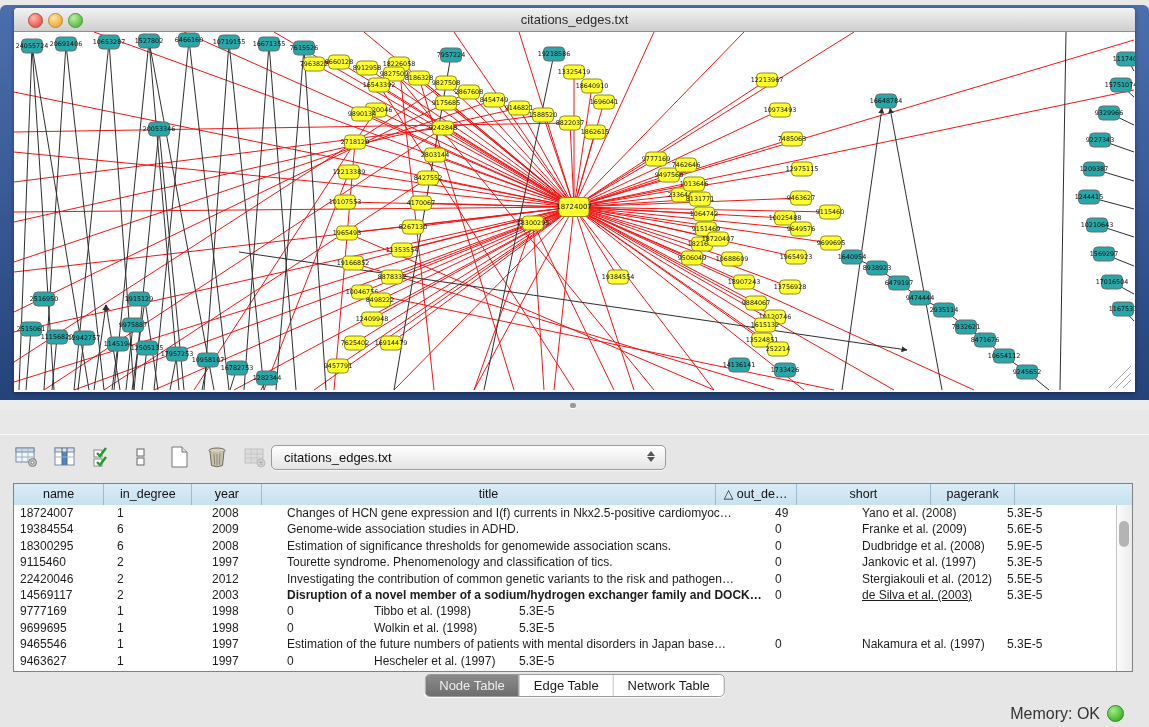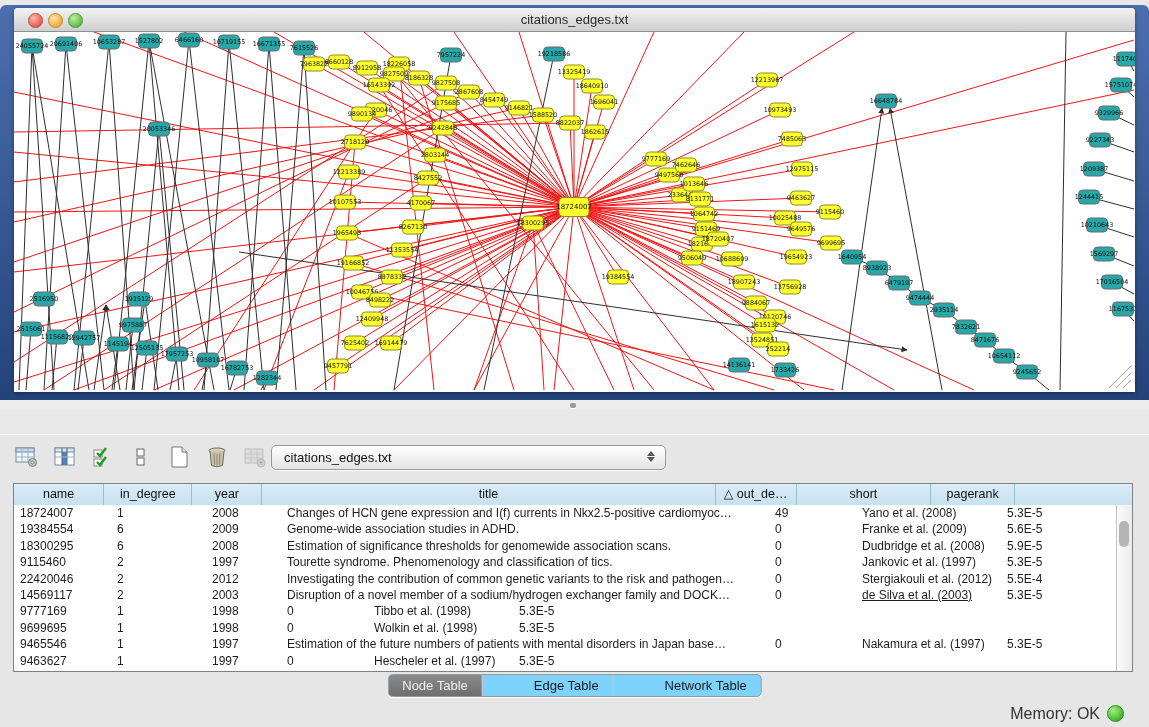--- a/index.html
+++ b/index.html
@@ -63,22 +63,22 @@
   .trow{display:flex;height:16.4px;background:#fff;}
   .tcell{box-sizing:border-box;font-size:12px;color:#1c1c1c;line-height:16.4px;
     padding-left:6px;overflow:hidden;white-space:nowrap;text-overflow:ellipsis;}
   #vscroll{position:absolute;right:0;top:21px;width:15px;bottom:0;
     background:linear-gradient(90deg,#fbfbfb,#ececec);border-left:1px solid #c2c2c2;}
   #vthumb{position:absolute;left:2px;top:16px;width:10px;height:26px;border-radius:5px;
     background:#b4b4b4;}
 
   
   #tabs{position:absolute;left:50%;transform:translateX(-50%);top:239px;height:21px;display:flex;
-    border:1px solid #9a9a9a;border-radius:5px;overflow:hidden;background:#7dd3fc;
-    box-shadow:0 1px 1px rgba(255,255,255,.9);gap:37px;}
+    border:1px solid #9a9a9a;border-radius:5px;overflow:hidden;background:#ffffff;
+    box-shadow:0 1px 1px rgba(255,255,255,.9);}
   .tab{padding:0 14px;font-size:13px;line-height:21px;color:#1a1a1a;cursor:pointer;
     border-right:1px solid #c4c4c4;}
   .tab:last-child{border-right:none;}
   .tab.active{background:linear-gradient(#8b8b8b,#6e6e6e);color:#efefef;}
 
   
   #status{position:absolute;right:25px;bottom:5px;height:17px;display:flex;align-items:center;gap:7px;}
   #mem-label{font-size:16px;color:#333;}
   #mem-dot{width:15px;height:15px;border-radius:50%;border:1px solid #2c8a22;
     background:radial-gradient(circle at 35% 30%,#a5ec85,#4cbb34 65%,#38a326);}
@@ -897,27 +897,27 @@
           <div class="tcell" style="width: 145px;">Jankovic et al. (1997)</div>
           <div class="tcell" style="width: 90px;">5.3E-5</div>
         </div>
         <div class="trow">
           <div class="tcell" style="width: 97px;">22420046</div>
           <div class="tcell" style="width: 95px;">2</div>
           <div class="tcell" style="width: 75px;">2012</div>
           <div class="tcell" style="width: 488px;">Investigating the contribution of common genetic variants to the risk and pathogen…</div>
           <div class="tcell" style="width: 87px;">0</div>
           <div class="tcell" style="width: 145px;">Stergiakouli et al. (2012)</div>
-          <div class="tcell" style="width: 90px;">5.5E-4</div>
+          <div class="tcell" style="width: 90px;">5.5E-5</div>
         </div>
         <div class="trow">
           <div class="tcell" style="width: 97px;">14569117</div>
           <div class="tcell" style="width: 95px;">2</div>
           <div class="tcell" style="width: 75px;">2003</div>
-          <div class="tcell" style="width: 488px;">Disruption of a novel member of a sodium/hydrogen exchanger family and DOCK…</div>
+          <div class="tcell" style="width: 488px; font-weight: bold;">Disruption of a novel member of a sodium/hydrogen exchanger family and DOCK…</div>
           <div class="tcell" style="width: 87px;">0</div>
           <div class="tcell" style="width: 145px; text-decoration: underline;">de Silva et al. (2003)</div>
           <div class="tcell" style="width: 90px;">5.3E-5</div>
         </div>
         <div class="trow">
           <div class="tcell" style="width: 97px;">9777169</div>
           <div class="tcell" style="width: 95px;">1</div>
           <div class="tcell" style="width: 75px;">1998</div>
           <div class="tcell" style="width: 87px;">0</div>
           <div class="tcell" style="width: 145px;">Tibbo et al. (1998)</div>

